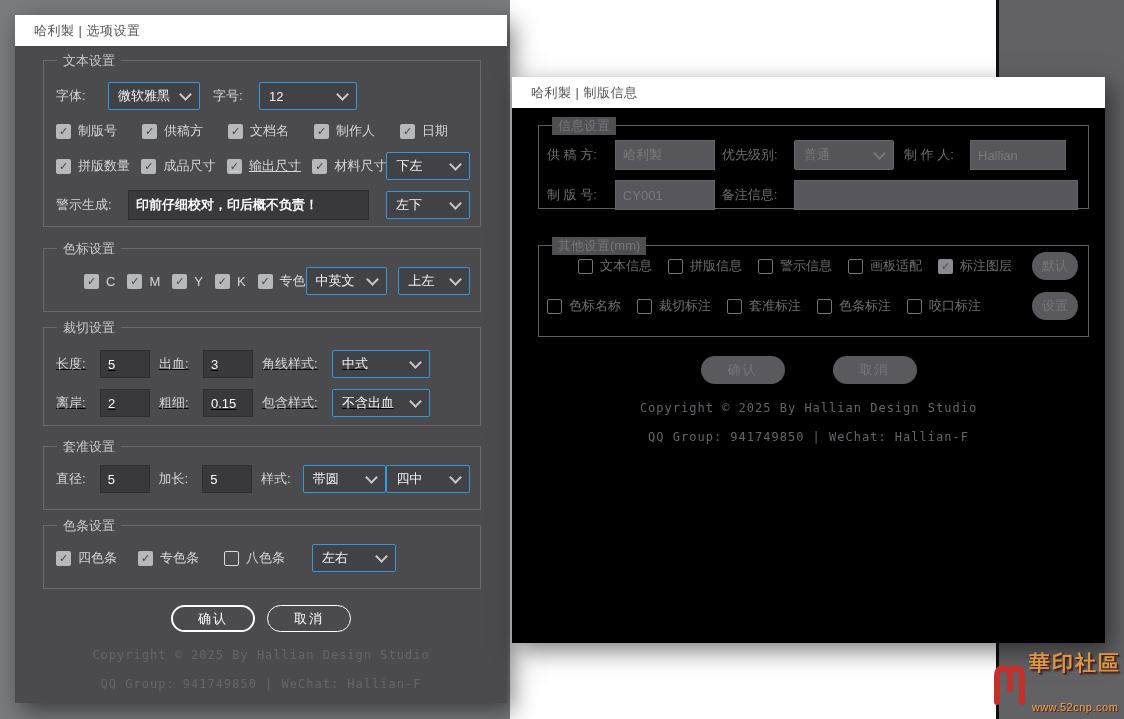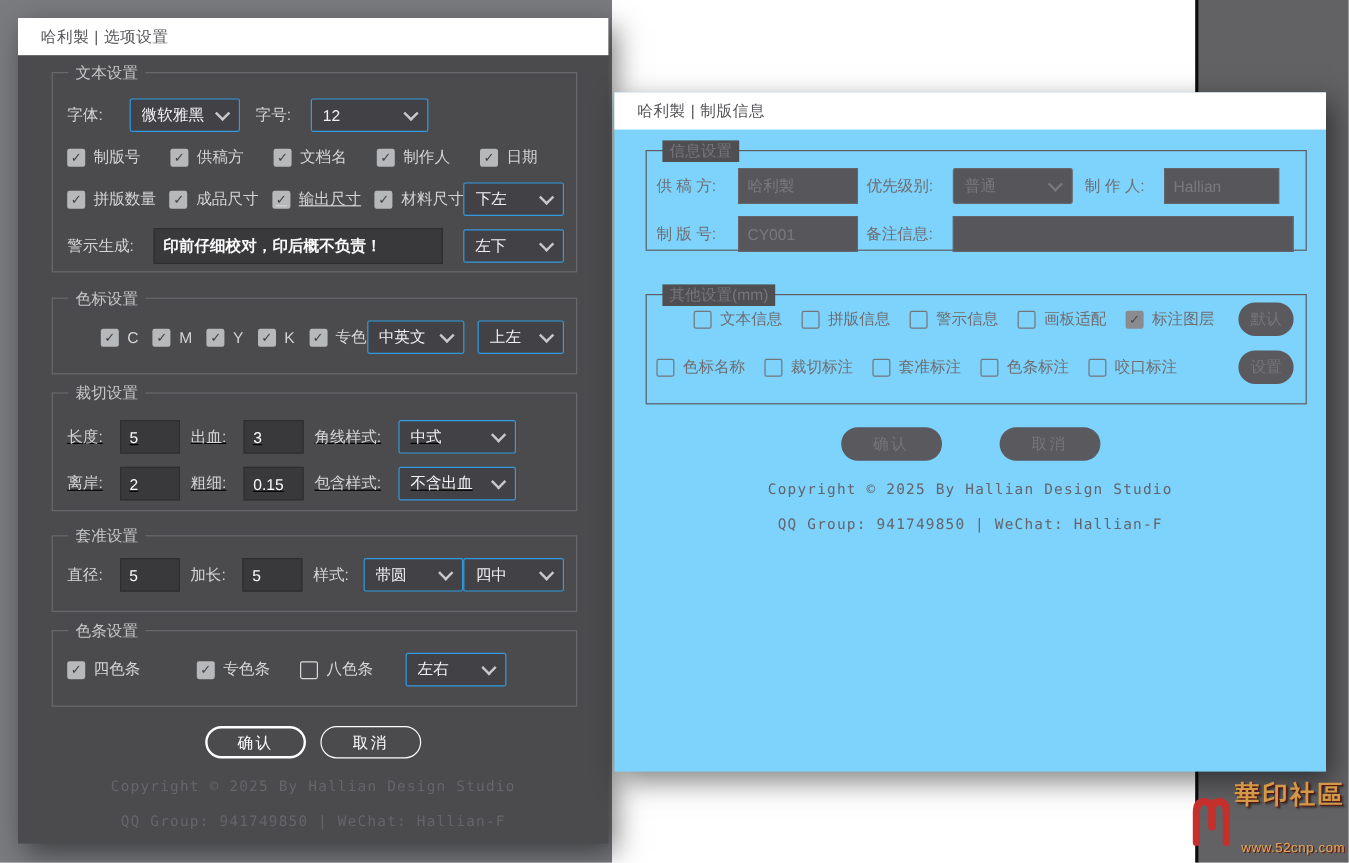--- a/index.html
+++ b/index.html
@@ -6,21 +6,21 @@
   body{width:1124px;height:719px;overflow:hidden;position:relative;
        font-family:"Liberation Sans","DejaVu Sans",sans-serif;}
   
   .bg-left{position:absolute;left:0;top:0;width:510px;height:719px;background:#7a7b7f;}
   .bg-canvas{position:absolute;left:510px;top:0;width:486px;height:719px;background:#ffffff;}
   .bg-divider{position:absolute;left:996px;top:0;width:3px;height:719px;background:#0d0d0d;}
   .bg-right{position:absolute;left:999px;top:0;width:125px;height:719px;background:#626265;}
   
   .dlg{position:absolute;box-shadow:6px 8px 22px rgba(0,0,0,.5);box-sizing:border-box;}
   .ldlg{left:15px;top:15px;width:492px;height:688px;background:#4b4b4e;}
-  .rdlg{left:512px;top:77px;width:593px;height:566px;background:#7dd3fc;}
+  .rdlg{left:512px;top:77px;width:593px;height:566px;background:#000000;}
   .tbar{height:31px;background:#ffffff;display:flex;align-items:center;padding-left:19px;
         font-size:13px;color:#56565a;letter-spacing:.5px;}
   
   .grp{position:relative;border:1px solid #69696d;box-sizing:border-box;}
   .ldlg .grp{margin:0 26px 0 28px;padding:0 10px 0 12px;}
   .rdlg .grp{margin:0 16px 0 26px;padding:0 10px 0 8px;border-color:#5e5e62;}
   .leg{position:absolute;top:-9px;left:13px;padding:0 6px;font-size:13px;color:#c7c8ca;}
   .ldlg .leg{background:#4b4b4e;}
   .rdlg .leg{background:#4f4f52;color:#77777b;}
   .row{display:flex;align-items:center;}
@@ -54,21 +54,21 @@
   .rdlg .box.on{background:#8a8b8e;color:#4b4b4e;}
   .rdlg .foot{color:#64646a;}
   .dimpill{box-sizing:border-box;height:28px;border-radius:14px;background:#5a5a5e;color:#76767a;
            font-size:13px;display:flex;align-items:center;justify-content:center;border:none;}
   .oline{font-family:"DejaVu Sans Mono","Liberation Mono",monospace;font-size:13px;color:#6b6b6f;
          line-height:29px;white-space:nowrap;}
   
   .mla{margin-left:auto;}
   
   .wm{position:absolute;right:3px;bottom:6px;display:flex;align-items:center;gap:3px;}
-  .wm-texts{display:flex;flex-direction:column;align-items:flex-end;line-height:1;gap:26px;}
+  .wm-texts{display:flex;flex-direction:column;align-items:center;line-height:1;gap:26px;}
   .wm-name{font-size:21px;font-weight:bold;color:#d29a48;letter-spacing:2px;
            text-shadow:1px 1px 0 #5f150f,2px 2px 2px rgba(0,0,0,.6);}
   .wm-url{font-size:11px;color:#e2ab52;margin-top:3px;letter-spacing:.5px;
           text-shadow:1px 1px 0 #5f150f;}
 </style>
 </head>
 <body>
 
 <div class="bg-left"></div>
 <div class="bg-canvas"></div>
@@ -223,21 +223,21 @@
       <div class="dd mla" style="width:84px;">
         <span class="tx">四中</span>
         <span class="chev"></span>
       </div>
     </div>
   </div>
 
   <div class="grp" style="margin-top:15px;height:64px;">
     <span class="leg">色条设置</span>
     <div class="row" style="margin-top:18px;height:28px;">
-      <span class="ck" style="width:108px;">
+      <span class="ck" style="width:82px;">
         <span class="box on"></span>
         <span>四色条</span>
         </span>
       <span class="ck" style="width:86px;">
         <span class="box on"></span>
         <span>专色条</span>
         </span>
       <span class="ck" style="width:86px;">
         <span class="box off"></span>
         <span>八色条</span>

